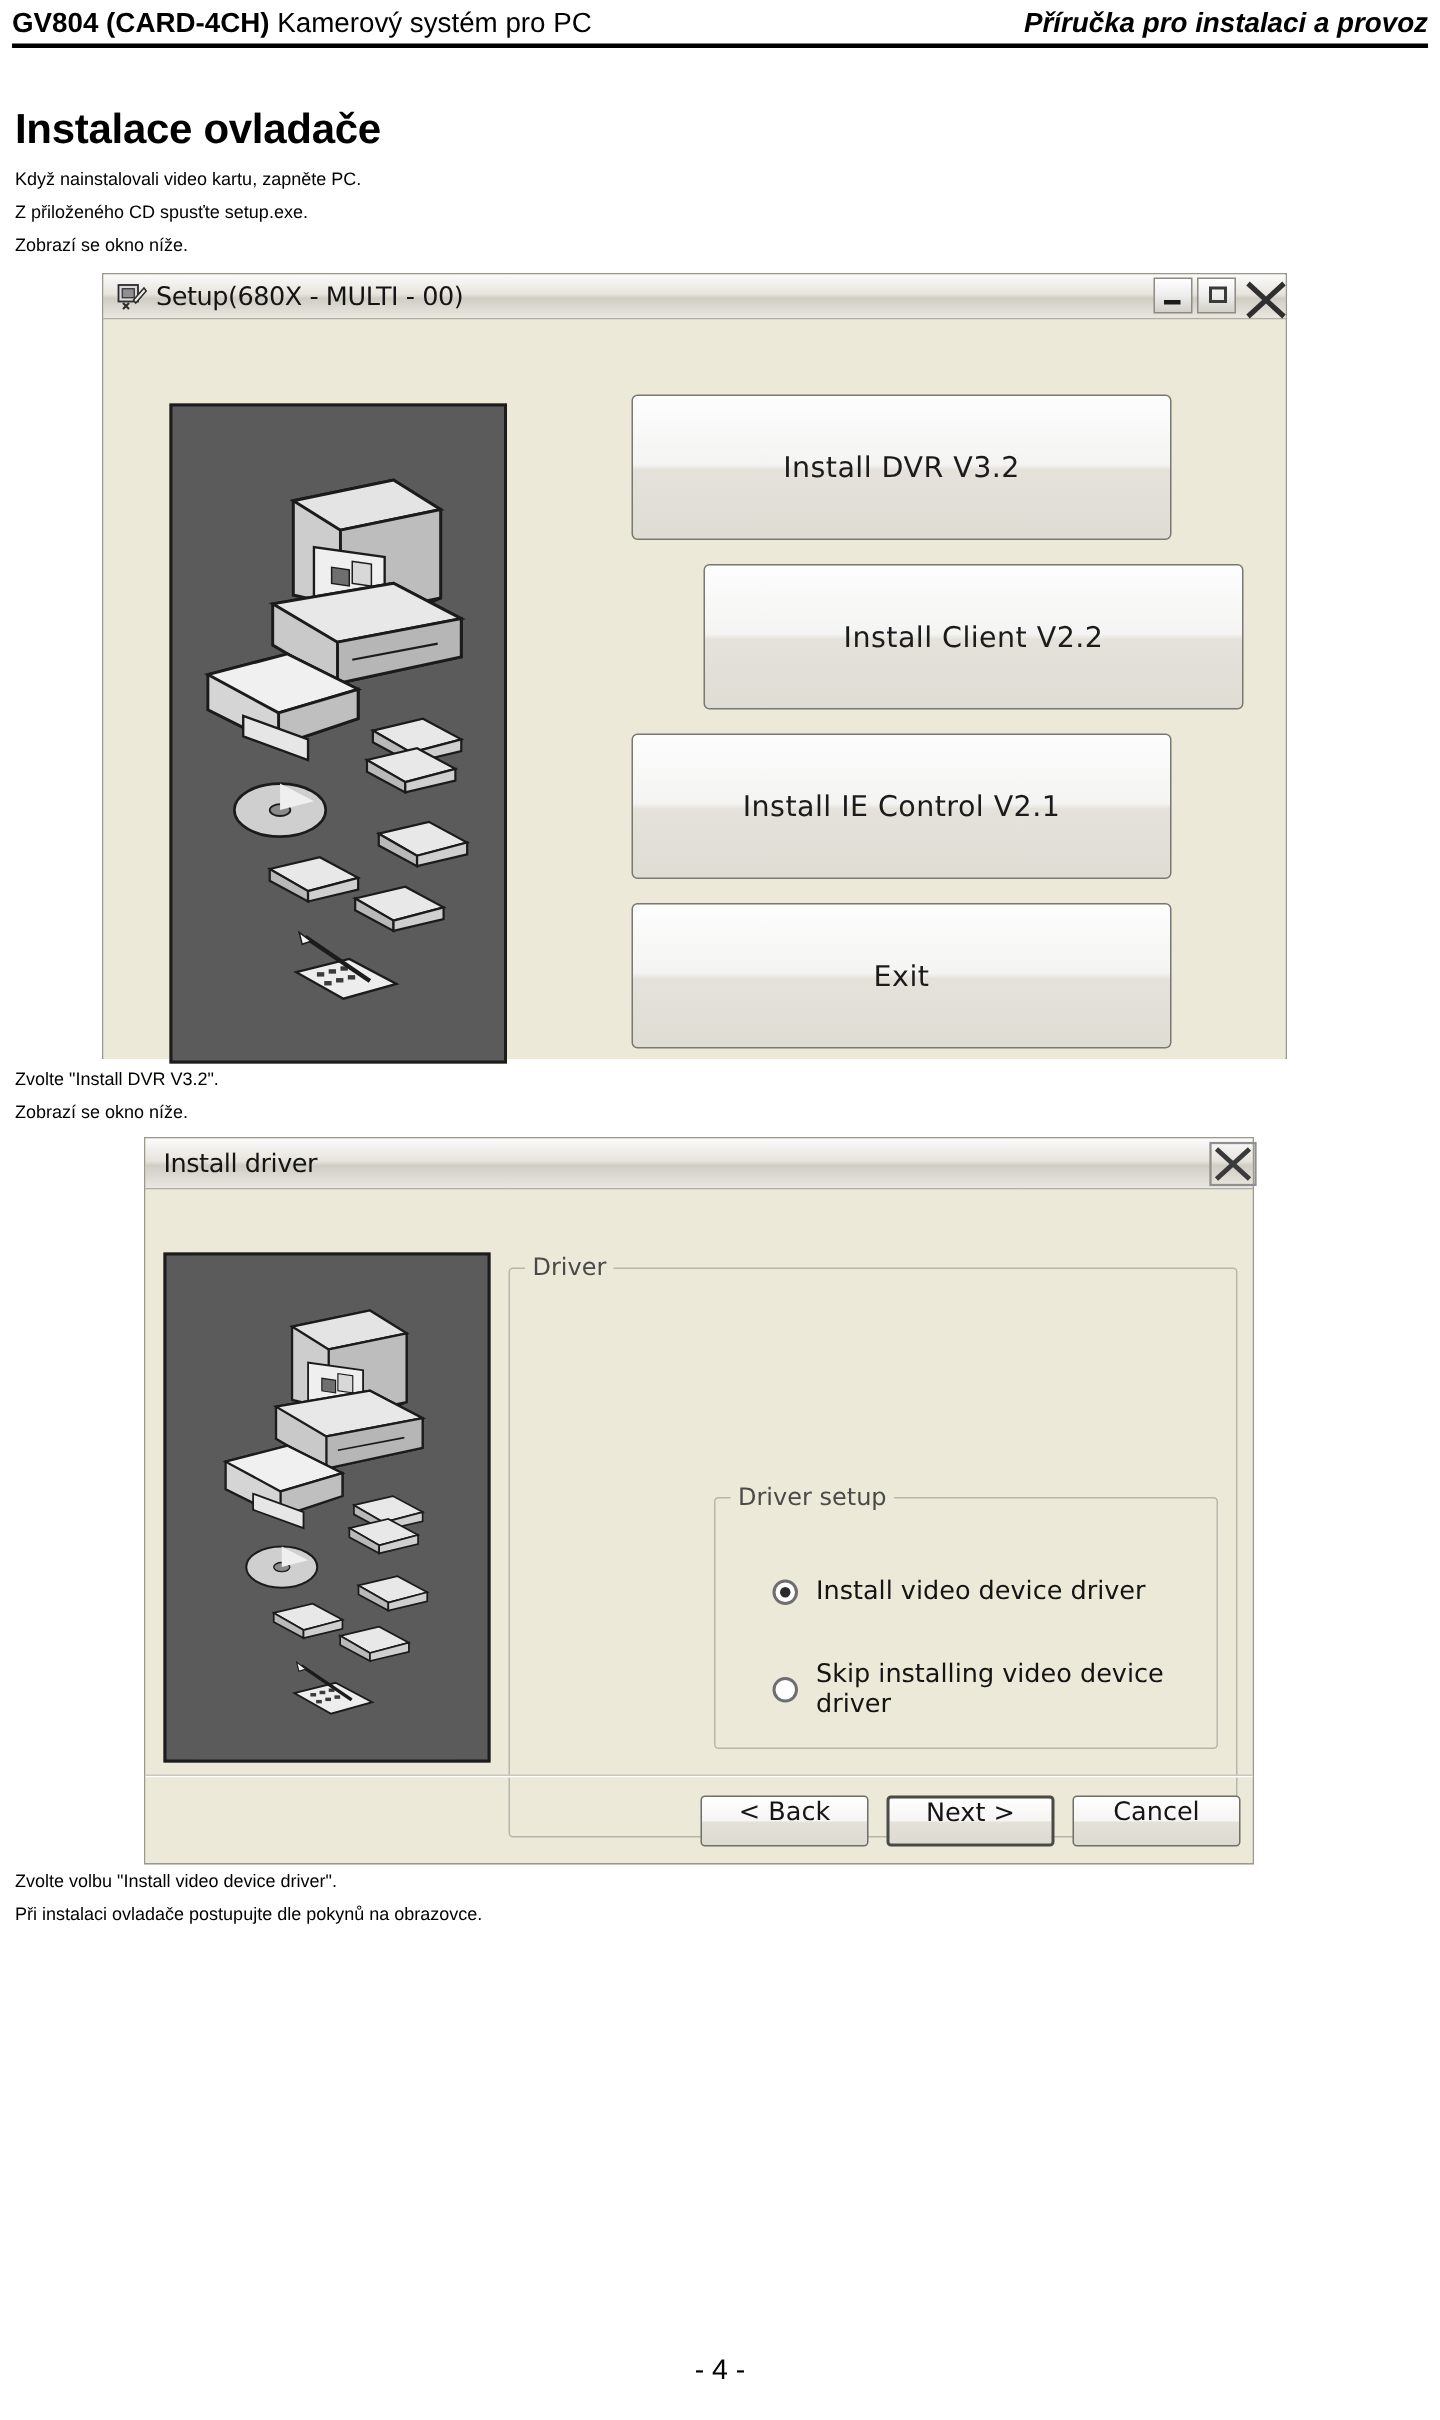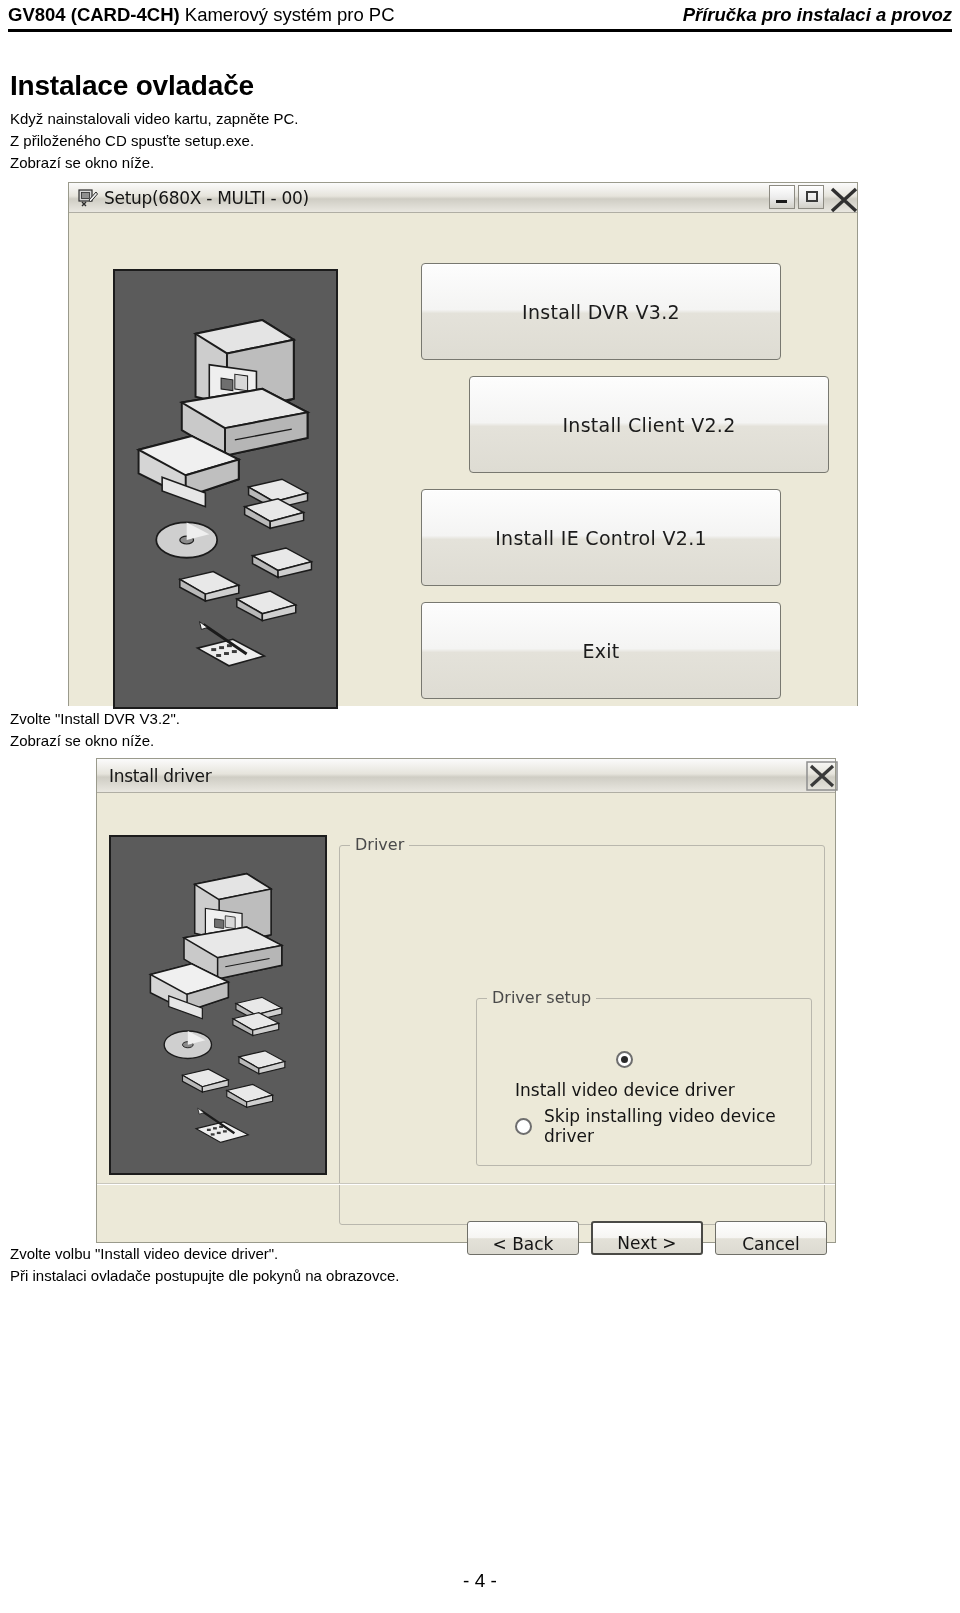--- a/index.html
+++ b/index.html
@@ -59,21 +59,21 @@
   .h1 {
     position: absolute;
     left: 10px;
     top: 70px;
     font-size: 28px;
     font-weight: bold;
     letter-spacing: -0.2px;
   }
   .para {
     position: absolute;
-    font-size: 15px;
+    font-size: 12px;
     line-height: 22px;
     white-space: pre-line;
   }
   .para-intro { left: 10px; top: 108px; }
   .para-mid   { left: 10px; top: 708px; }
   .para-end   { left: 10px; top: 1243px; }
 
   .page-number {
     position: absolute;
     left: 0;
@@ -266,21 +266,21 @@
   .radio-row {
     position: absolute;
     left: 38px;
     display: flex;
     align-items: center;
     gap: 12px;
     font-family: "DejaVu Sans", sans-serif;
     font-size: 17px;
     color: #141414;
   }
-  #radio-install { top: 52px; flex-direction: column; }
+  #radio-install { top: 52px; }
   #radio-skip    { top: 107px; }
   .radio-mark {
     width: 17px;
     height: 17px;
     border: 2px solid #6e6e6e;
     border-radius: 50%;
     background: #ffffff;
     position: relative;
     box-sizing: border-box;
     flex: 0 0 auto;
@@ -306,27 +306,26 @@
   }
   .dlg-btn {
     position: absolute;
     top: 404px;
     width: 112px;
     height: 34px;
     background: linear-gradient(to bottom, #fefefe 0%, #f6f5f2 50%, #e3e1d8 52%, #dcdad1 100%);
     border: 1px solid #6f6f68;
     border-radius: 3px;
     display: flex;
-    align-items: flex-end;
+    align-items: flex-start;
     justify-content: center;
     box-sizing: border-box;
     font-family: "DejaVu Sans", sans-serif;
     font-size: 17px;
     color: #151515;
-    margin-top: 24px;
   }
   .dlg-btn.default {
     border: 2px solid #4a4a46;
   }
   #btn-back   { left: 370px; }
   #btn-next   { left: 494px; }
   #btn-cancel { left: 618px; }
 </style>
 </head>
 <body>

